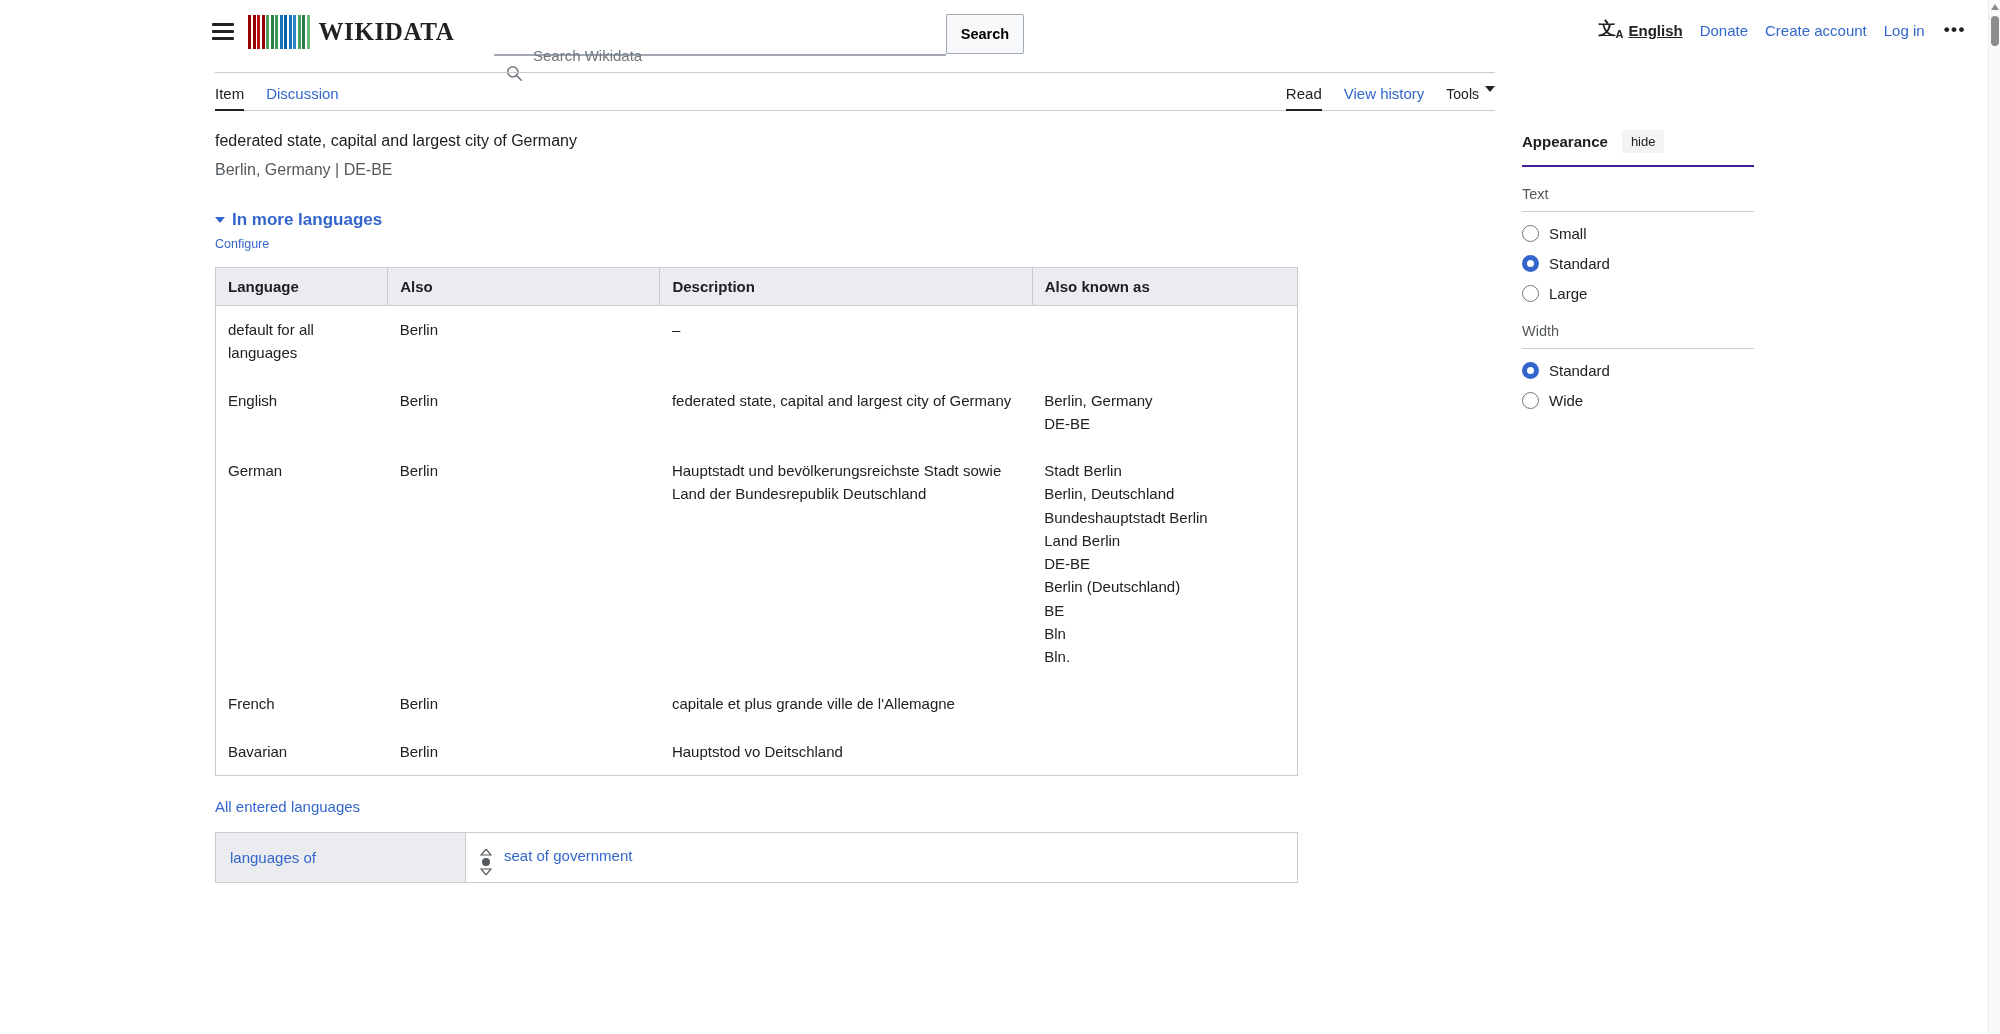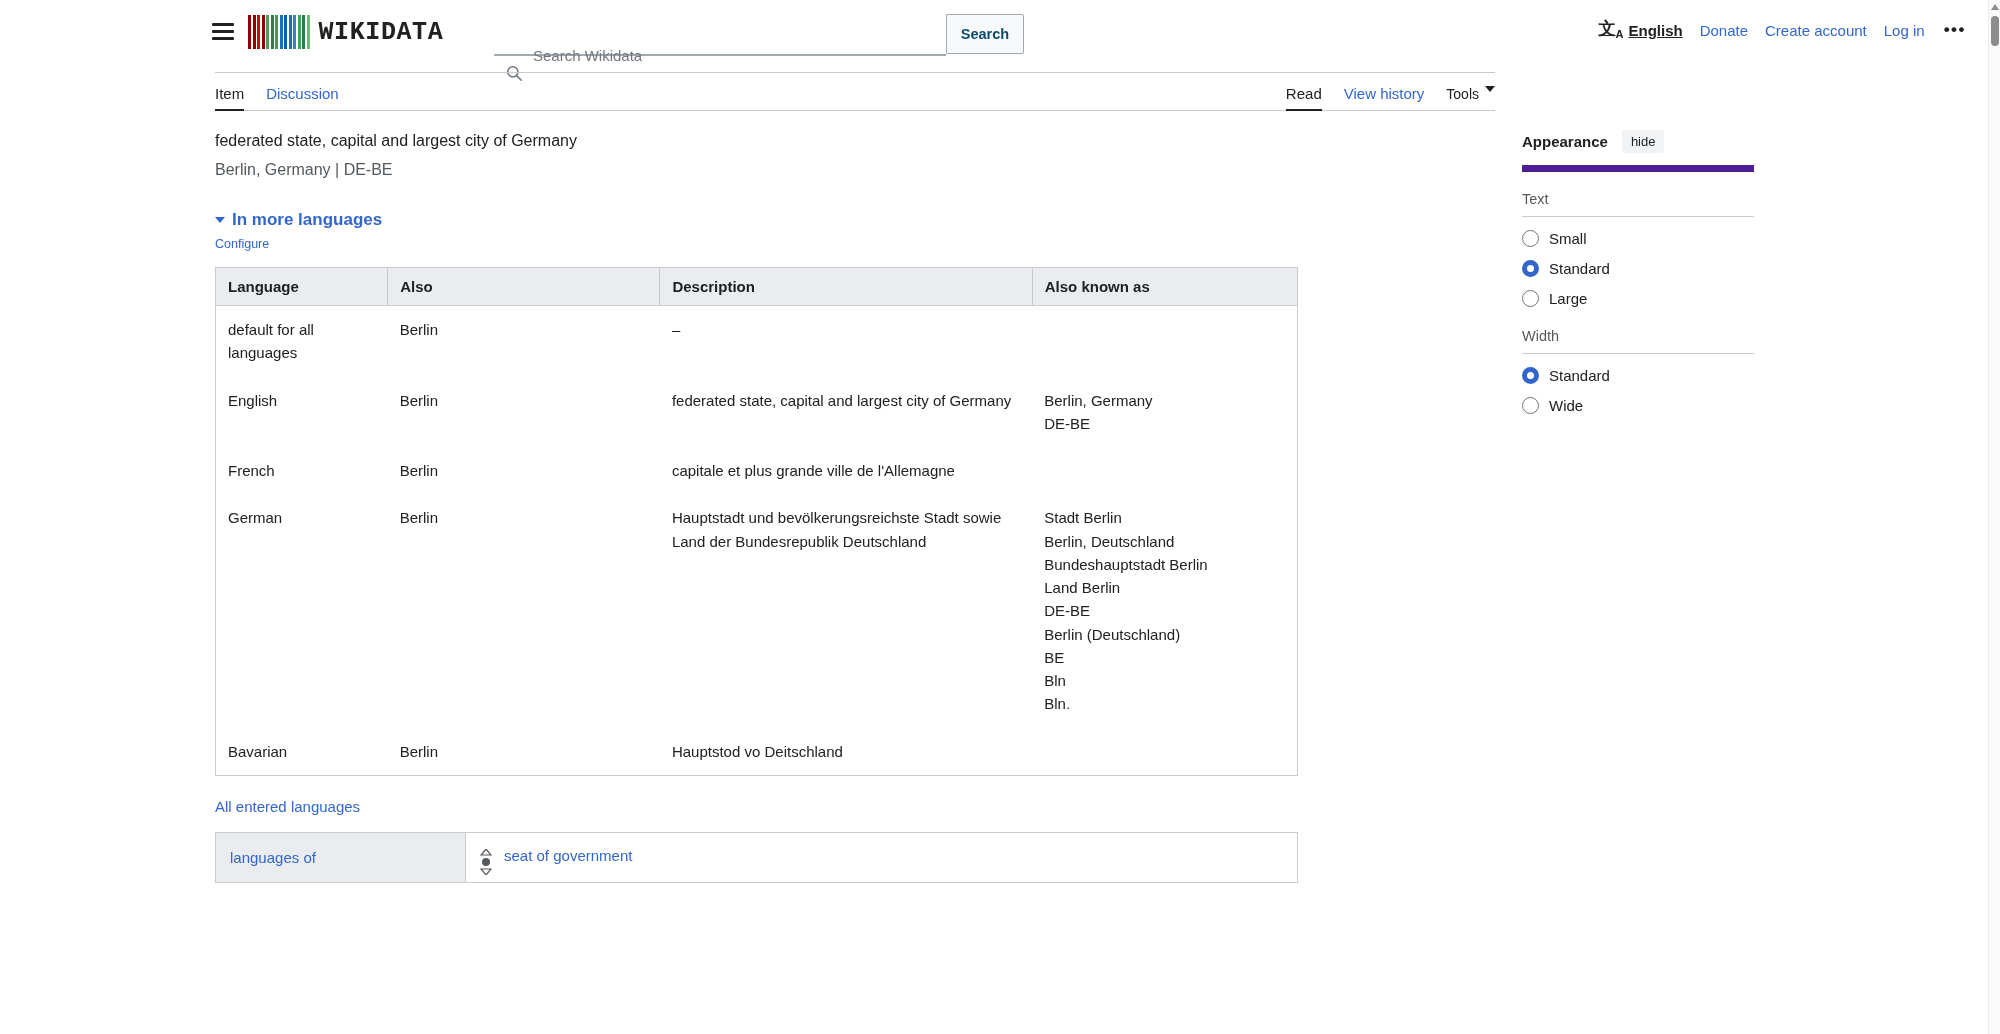--- a/index.html
+++ b/index.html
@@ -33,21 +33,21 @@
   }
   .hamburger span:last-child { margin-bottom: 0; }
 
   .logo {
     position: absolute; left: 248px; top: 15px;
     display: flex; align-items: center; gap: 9px; cursor: pointer;
   }
   .logo-bars { display: flex; align-items: flex-end; height: 34px; gap: 1.5px; }
   .logo-bars i { display: block; width: 3px; height: 34px; }
   .logo-word {
-    font-family: Liberation Mono, monospace;
+    font-family: Liberation Serif, serif;
     font-weight: bold; font-size: 25px; letter-spacing: .6px;
     color: #202122;
   }
 
   .search-wrap {
     position: absolute; left: 494px; top: 14px;
     width: 530px; height: 40px;
     display: flex;
   }
   .search-box {
@@ -65,21 +65,21 @@
     font-family: "Liberation Sans", sans-serif; font-size: 15px;
     color: #202122; width: 100%;
     padding: 0 10px 0 38px; height: 36px;
   }
   .search-input::placeholder { color: #72777d; }
   .search-btn {
     width: 78px; height: 40px;
     border: 1px solid #a2a9b1; background: #f8f9fa;
     border-radius: 0 2px 2px 0;
     font-family: "Liberation Sans", sans-serif;
-    font-size: 14.5px; font-weight: bold; color: #0c4a6e;
+    font-size: 14.5px; font-weight: bold; color: #000000;
     cursor: pointer;
   }
 
   .user-links {
     position: absolute; right: 22px; top: 20px;
     display: flex; align-items: center; gap: 17px;
     font-size: 15px;
   }
   .lang-btn {
     display: flex; align-items: center; gap: 5px;
@@ -223,21 +223,21 @@
   .rank-icon { width: 12px; height: 26px; margin-top: 2px; cursor: pointer; }
   .value-link { color: #3366cc; font-size: 15px; cursor: pointer; }
 
   
   .appearance {
     position: absolute; left: 1522px; top: 130px; width: 232px;
     font-size: 15px;
   }
   .app-head {
     display: flex; align-items: center; gap: 14px;
-    padding-bottom: 12px; border-bottom: 7px solid #4c1d95;
+    padding-bottom: 12px; border-bottom: 2px solid #4c1d95;
   }
   .app-title { font-weight: bold; font-size: 15px; color: #202122; }
   .hide-btn {
     background: #f1f3f5; border: none; border-radius: 2px;
     padding: 4px 9px; font-size: 13px; color: #202122;
     font-family: "Liberation Sans", sans-serif; cursor: pointer;
   }
   .app-section-label {
     margin-top: 19px; padding-bottom: 9px;
     border-bottom: 1px solid #c8ccd1;
@@ -379,42 +379,42 @@
           <tr>
             <td class="col-lang">English</td>
             <td class="col-label">Berlin</td>
             <td class="col-desc">federated state, capital and largest city of Germany</td>
             <td class="col-aka">
               <span class="aka-line">Berlin, Germany</span>
               <span class="aka-line">DE-BE</span>
             </td>
           </tr>
           <tr>
-            <td class="col-lang">French</td>
-            <td class="col-label">Berlin</td>
-            <td class="col-desc">capitale et plus grande ville de l'Allemagne</td>
-            <td class="col-aka"></td>
-          </tr>
-          <tr>
             <td class="col-lang">German</td>
             <td class="col-label">Berlin</td>
             <td class="col-desc">Hauptstadt und bevölkerungsreichste Stadt sowie Land der Bundesrepublik Deutschland</td>
             <td class="col-aka">
               <span class="aka-line">Stadt Berlin</span>
               <span class="aka-line">Berlin, Deutschland</span>
               <span class="aka-line">Bundeshauptstadt Berlin</span>
               <span class="aka-line">Land Berlin</span>
               <span class="aka-line">DE-BE</span>
               <span class="aka-line">Berlin (Deutschland)</span>
               <span class="aka-line">BE</span>
               <span class="aka-line">Bln</span>
               <span class="aka-line">Bln.</span>
             </td>
           </tr>
           <tr>
+            <td class="col-lang">French</td>
+            <td class="col-label">Berlin</td>
+            <td class="col-desc">capitale et plus grande ville de l'Allemagne</td>
+            <td class="col-aka"></td>
+          </tr>
+          <tr>
             <td class="col-lang">Bavarian</td>
             <td class="col-label">Berlin</td>
             <td class="col-desc">Hauptstod vo Deitschland</td>
             <td class="col-aka"></td>
           </tr>
         </tbody>
     </table>
 
     <span class="all-langs">All entered languages</span>
 

